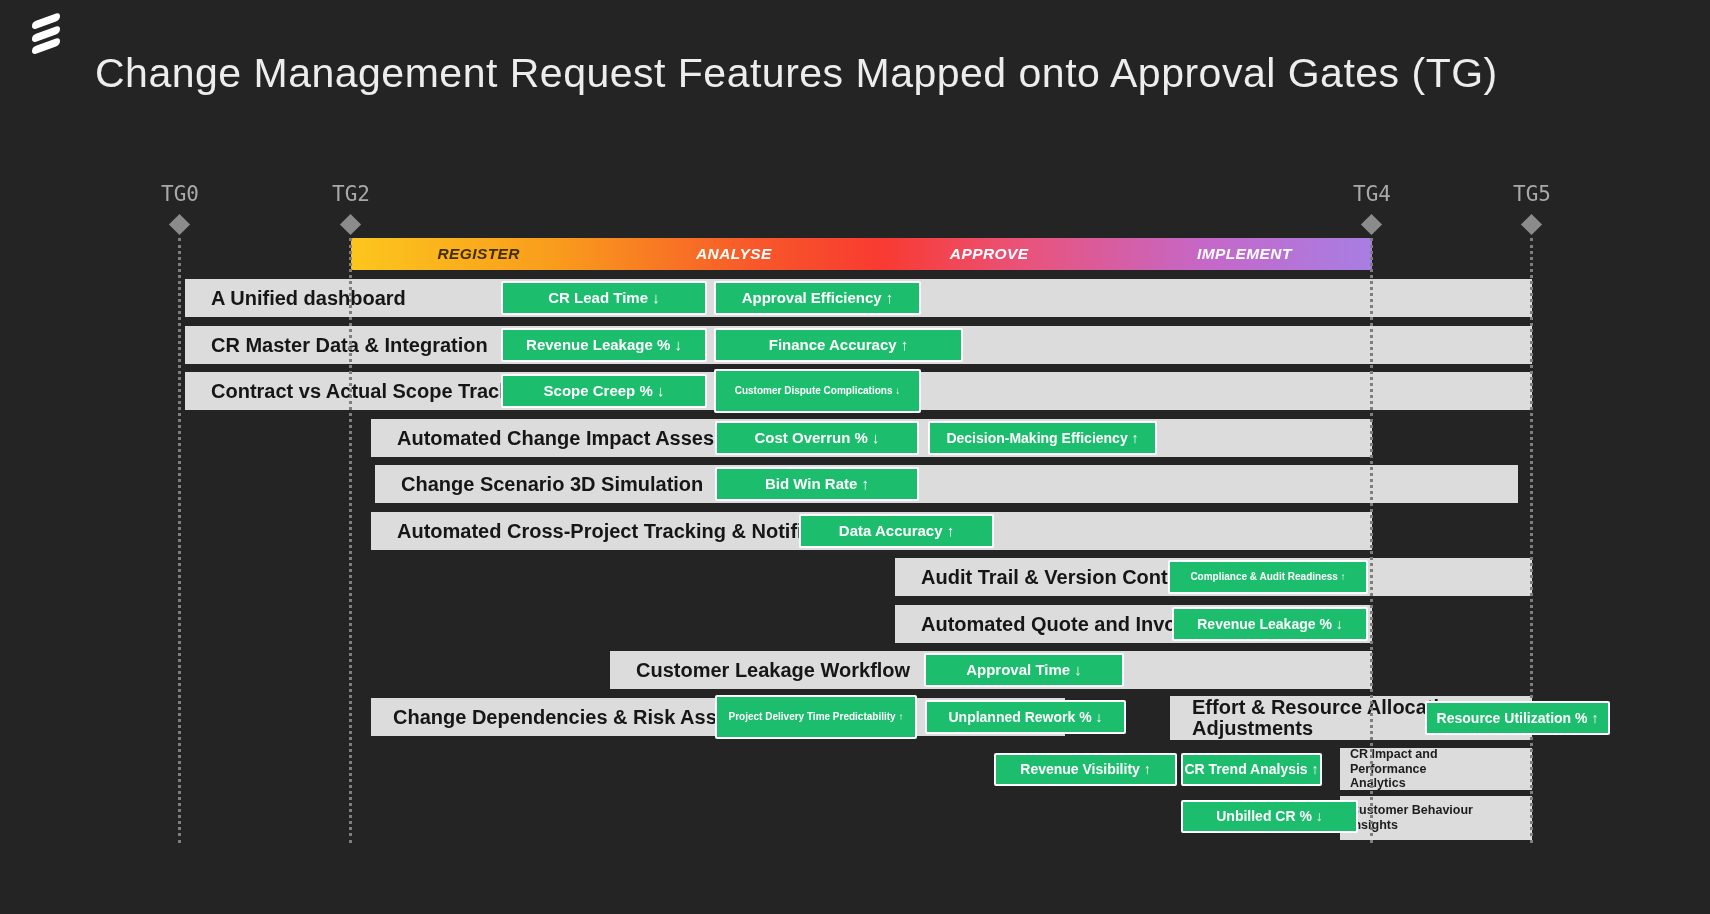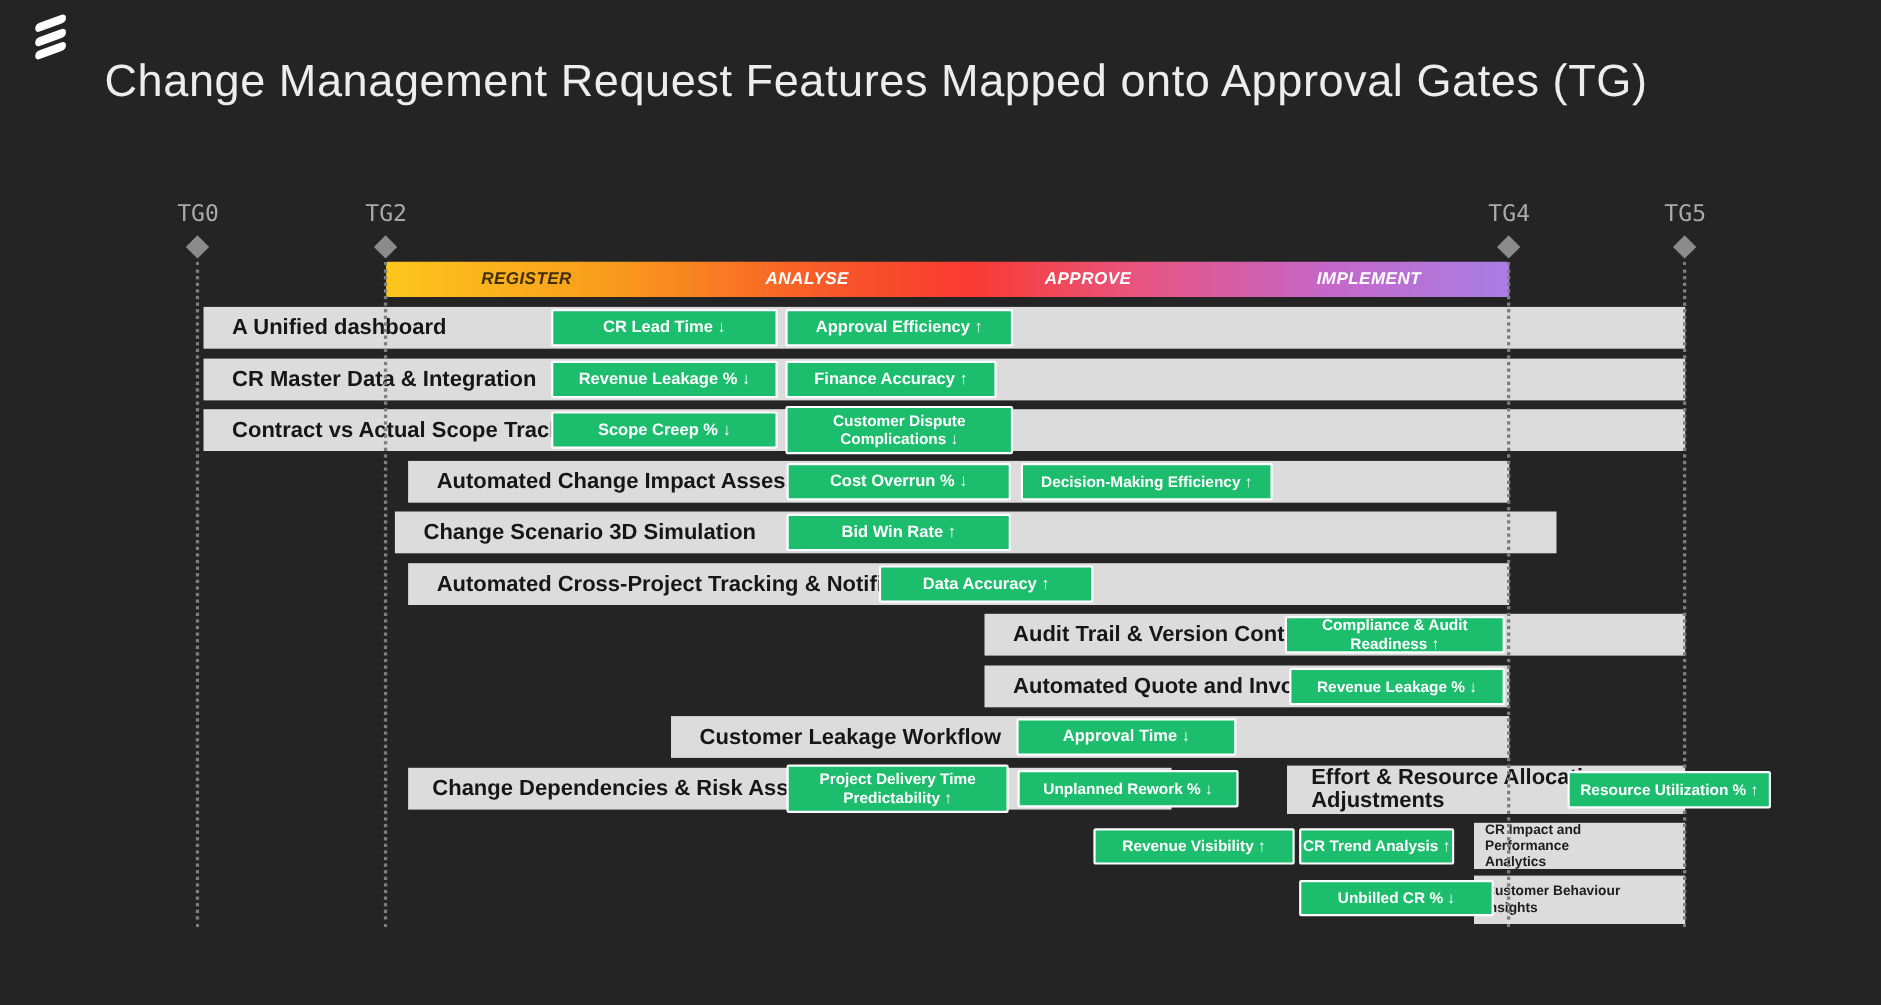--- a/index.html
+++ b/index.html
@@ -38,21 +38,21 @@
     display:flex;align-items:center;box-sizing:border-box;padding-left:26px;
   }
   .bar-label{font-size:20px;font-weight:600;color:#161616;line-height:21px;}
   
   .badge{
     position:absolute;z-index:6;background:#1dbd6e;border:2px solid #ffffff;border-radius:2px;
     display:flex;align-items:center;justify-content:center;text-align:center;
     color:#ffffff;font-size:15px;font-weight:600;box-sizing:border-box;line-height:1.2;
   }
   .f14{font-size:14px;}
-  .f13{font-size:14px;}
+  .f13{font-size:10px;}
   
   .sidebox{
     position:absolute;z-index:2;background:#dcdcdc;box-sizing:border-box;
     display:flex;align-items:center;
     font-size:12.5px;font-weight:600;color:#1d1d1d;line-height:1.18;
   }
 </style>
 </head>
 <body>
 
@@ -99,21 +99,21 @@
   </div>
   <div class="bar" style="left:185px;top:326px;width:1347px">
     <span class="bar-label">CR Master Data &amp; Integration</span>
   </div>
   <div class="bar" style="left:185px;top:372px;width:1347px">
     <span class="bar-label">Contract vs Actual Scope Tracking</span>
   </div>
   <div class="bar" style="left:371px;top:419px;width:1001px">
     <span class="bar-label">Automated Change Impact Assessment</span>
   </div>
-  <div class="bar" style="left:359px;top:465px;width:1056px">
+  <div class="bar" style="left:375px;top:465px;width:1143px">
     <span class="bar-label">Change Scenario 3D Simulation</span>
   </div>
   <div class="bar" style="left:371px;top:512px;width:1001px">
     <span class="bar-label">Automated Cross-Project Tracking &amp; Notifications</span>
   </div>
   <div class="bar" style="left:895px;top:558px;width:637px">
     <span class="bar-label">Audit Trail &amp; Version Control</span>
   </div>
   <div class="bar" style="left:895px;top:605px;width:477px">
     <span class="bar-label">Automated Quote and Invoice</span>
@@ -130,21 +130,21 @@
 
   <div class="badge" style="left:501px;top:281px;width:206px;height:34px">
     <span>CR Lead Time ↓</span>
   </div>
   <div class="badge" style="left:714px;top:281px;width:207px;height:34px">
     <span>Approval Efficiency ↑</span>
   </div>
   <div class="badge" style="left:501px;top:328px;width:206px;height:34px">
     <span>Revenue Leakage % ↓</span>
   </div>
-  <div class="badge" style="left:714px;top:328px;width:192px;height:34px">
+  <div class="badge" style="left:714px;top:328px;width:249px;height:34px">
     <span>Finance Accuracy ↑</span>
   </div>
   <div class="badge" style="left:501px;top:374px;width:206px;height:34px">
     <span>Scope Creep % ↓</span>
   </div>
   <div class="badge f13" style="left:714px;top:369px;width:207px;height:44px;padding:0 14px">
     <span>Customer Dispute Complications ↓</span>
   </div>
 
   <div class="badge" style="left:715px;top:421px;width:204px;height:34px">

